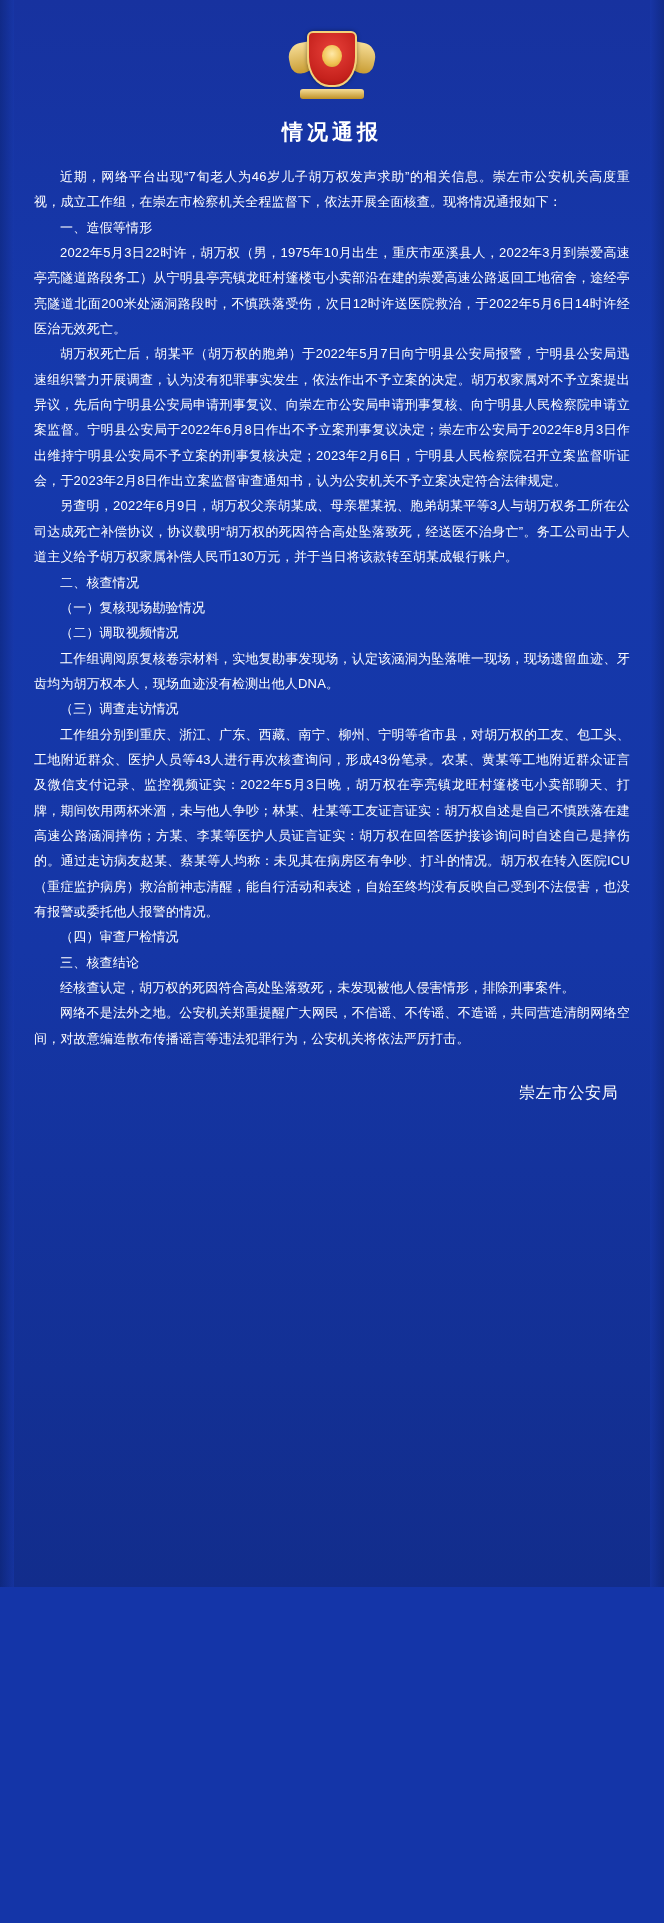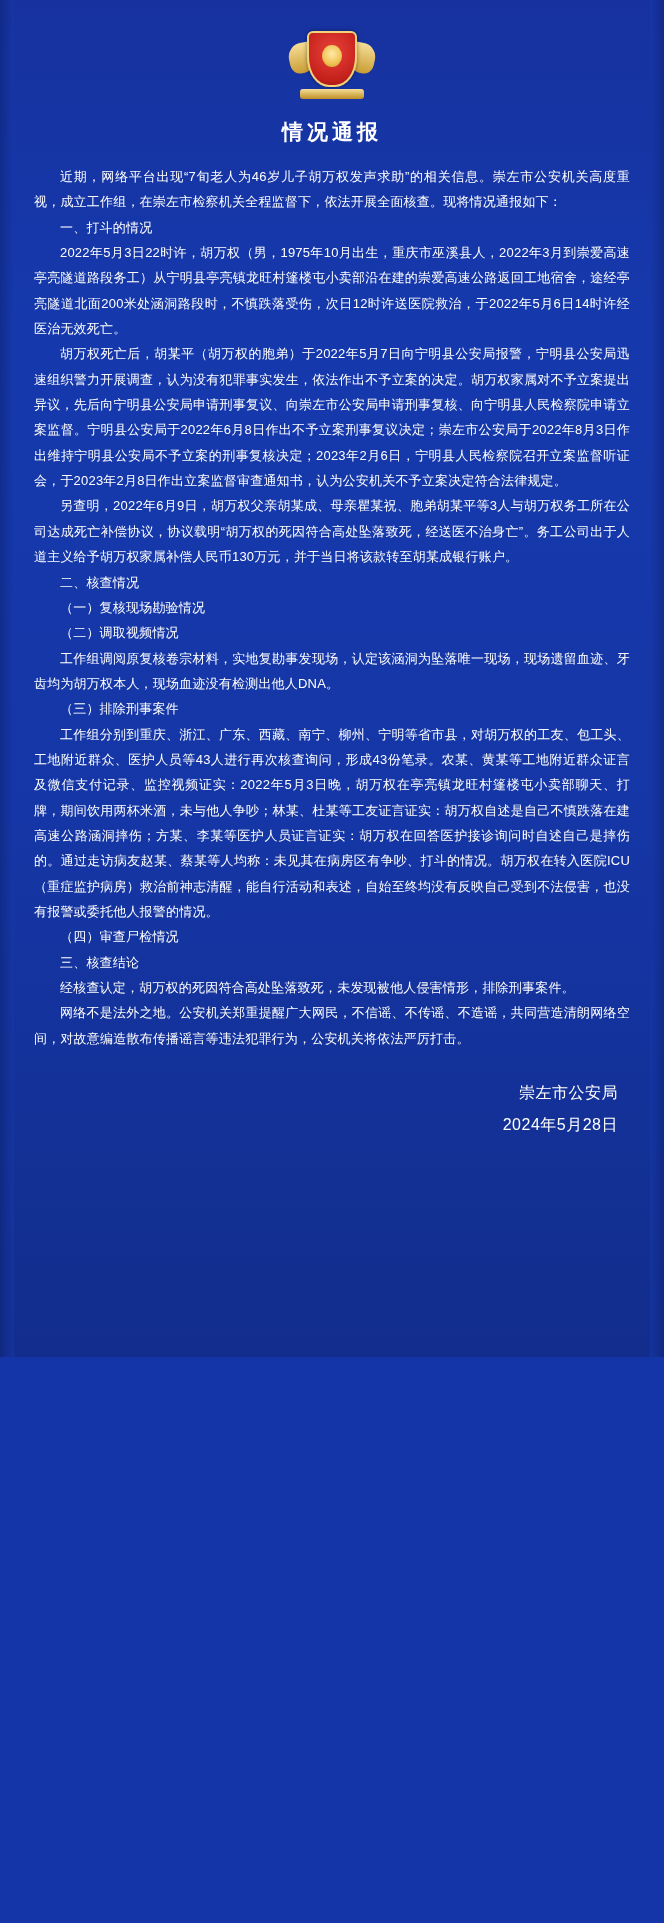--- a/index.html
+++ b/index.html
@@ -8,21 +8,21 @@
   }
   body {
     width: 664px;
     height: 1923px;
     background: #1435a8;
     font-family: "Liberation Sans", sans-serif;
   }
   .page {
     position: relative;
     width: 664px;
-    height: 1357px;
+    height: 1587px;
     background: linear-gradient(180deg, #17329f 0%, #1539ad 25%, #1536a6 60%, #122d8c 100%);
     box-sizing: border-box;
     overflow: hidden;
   }
   
   .edge-left, .edge-right {
     position: absolute;
     top: 0;
     bottom: 0;
     width: 14px;
@@ -134,34 +134,33 @@
       <div class="wing-r"></div>
       <div class="shield"></div>
       <div class="base"></div>
     </div>
   </div>
 
   <div class="doc-title">情况通报</div>
 
   <div class="body-text">
     <p>近期，网络平台出现“7旬老人为46岁儿子胡万权发声求助”的相关信息。崇左市公安机关高度重视，成立工作组，在崇左市检察机关全程监督下，依法开展全面核查。现将情况通报如下：</p>
-    <p>一、打斗的情况</p>
+    <p>一、造假等情形</p>
     <p>2022年5月3日22时许，胡万权（男，1975年10月出生，重庆市巫溪县人，2022年3月到崇爱高速亭亮隧道路段务工）从宁明县亭亮镇龙旺村篷楼屯小卖部沿在建的崇爱高速公路返回工地宿舍，途经亭亮隧道北面200米处涵洞路段时，不慎跌落受伤，次日12时许送医院救治，于2022年5月6日14时许经医治无效死亡。</p>
     <p>胡万权死亡后，胡某平（胡万权的胞弟）于2022年5月7日向宁明县公安局报警，宁明县公安局迅速组织警力开展调查，认为没有犯罪事实发生，依法作出不予立案的决定。胡万权家属对不予立案提出异议，先后向宁明县公安局申请刑事复议、向崇左市公安局申请刑事复核、向宁明县人民检察院申请立案监督。宁明县公安局于2022年6月8日作出不予立案刑事复议决定；崇左市公安局于2022年8月3日作出维持宁明县公安局不予立案的刑事复核决定；2023年2月6日，宁明县人民检察院召开立案监督听证会，于2023年2月8日作出立案监督审查通知书，认为公安机关不予立案决定符合法律规定。</p>
     <p>另查明，2022年6月9日，胡万权父亲胡某成、母亲瞿某祝、胞弟胡某平等3人与胡万权务工所在公司达成死亡补偿协议，协议载明“胡万权的死因符合高处坠落致死，经送医不治身亡”。务工公司出于人道主义给予胡万权家属补偿人民币130万元，并于当日将该款转至胡某成银行账户。</p>
     <p>二、核查情况</p>
     <p>（一）复核现场勘验情况</p>
     <p>（二）调取视频情况</p>
     <p>工作组调阅原复核卷宗材料，实地复勘事发现场，认定该涵洞为坠落唯一现场，现场遗留血迹、牙齿均为胡万权本人，现场血迹没有检测出他人DNA。</p>
-    <p>（三）排除刑事案件</p>
+    <p>（三）调查走访情况</p>
     <p>工作组分别到重庆、浙江、广东、西藏、南宁、柳州、宁明等省市县，对胡万权的工友、包工头、工地附近群众、医护人员等43人进行再次核查询问，形成43份笔录。农某、黄某等工地附近群众证言及微信支付记录、监控视频证实：2022年5月3日晚，胡万权在亭亮镇龙旺村篷楼屯小卖部聊天、打牌，期间饮用两杯米酒，未与他人争吵；林某、杜某等工友证言证实：胡万权自述是自己不慎跌落在建高速公路涵洞摔伤；方某、李某等医护人员证言证实：胡万权在回答医护接诊询问时自述自己是摔伤的。通过走访病友赵某、蔡某等人均称：未见其在病房区有争吵、打斗的情况。胡万权在转入医院ICU（重症监护病房）救治前神志清醒，能自行活动和表述，自始至终均没有反映自己受到不法侵害，也没有报警或委托他人报警的情况。</p>
     <p>（四）审查尸检情况</p>
     <p>三、核查结论</p>
     <p>经核查认定，胡万权的死因符合高处坠落致死，未发现被他人侵害情形，排除刑事案件。</p>
     <p>网络不是法外之地。公安机关郑重提醒广大网民，不信谣、不传谣、不造谣，共同营造清朗网络空间，对故意编造散布传播谣言等违法犯罪行为，公安机关将依法严厉打击。</p>
   </div>
 
   <div class="signature">
     <div>崇左市公安局</div>
-    <div>2024年5月28日</div>
   </div>
   <div class="bottom-space"></div>
 </div>
 
 </body></html>

